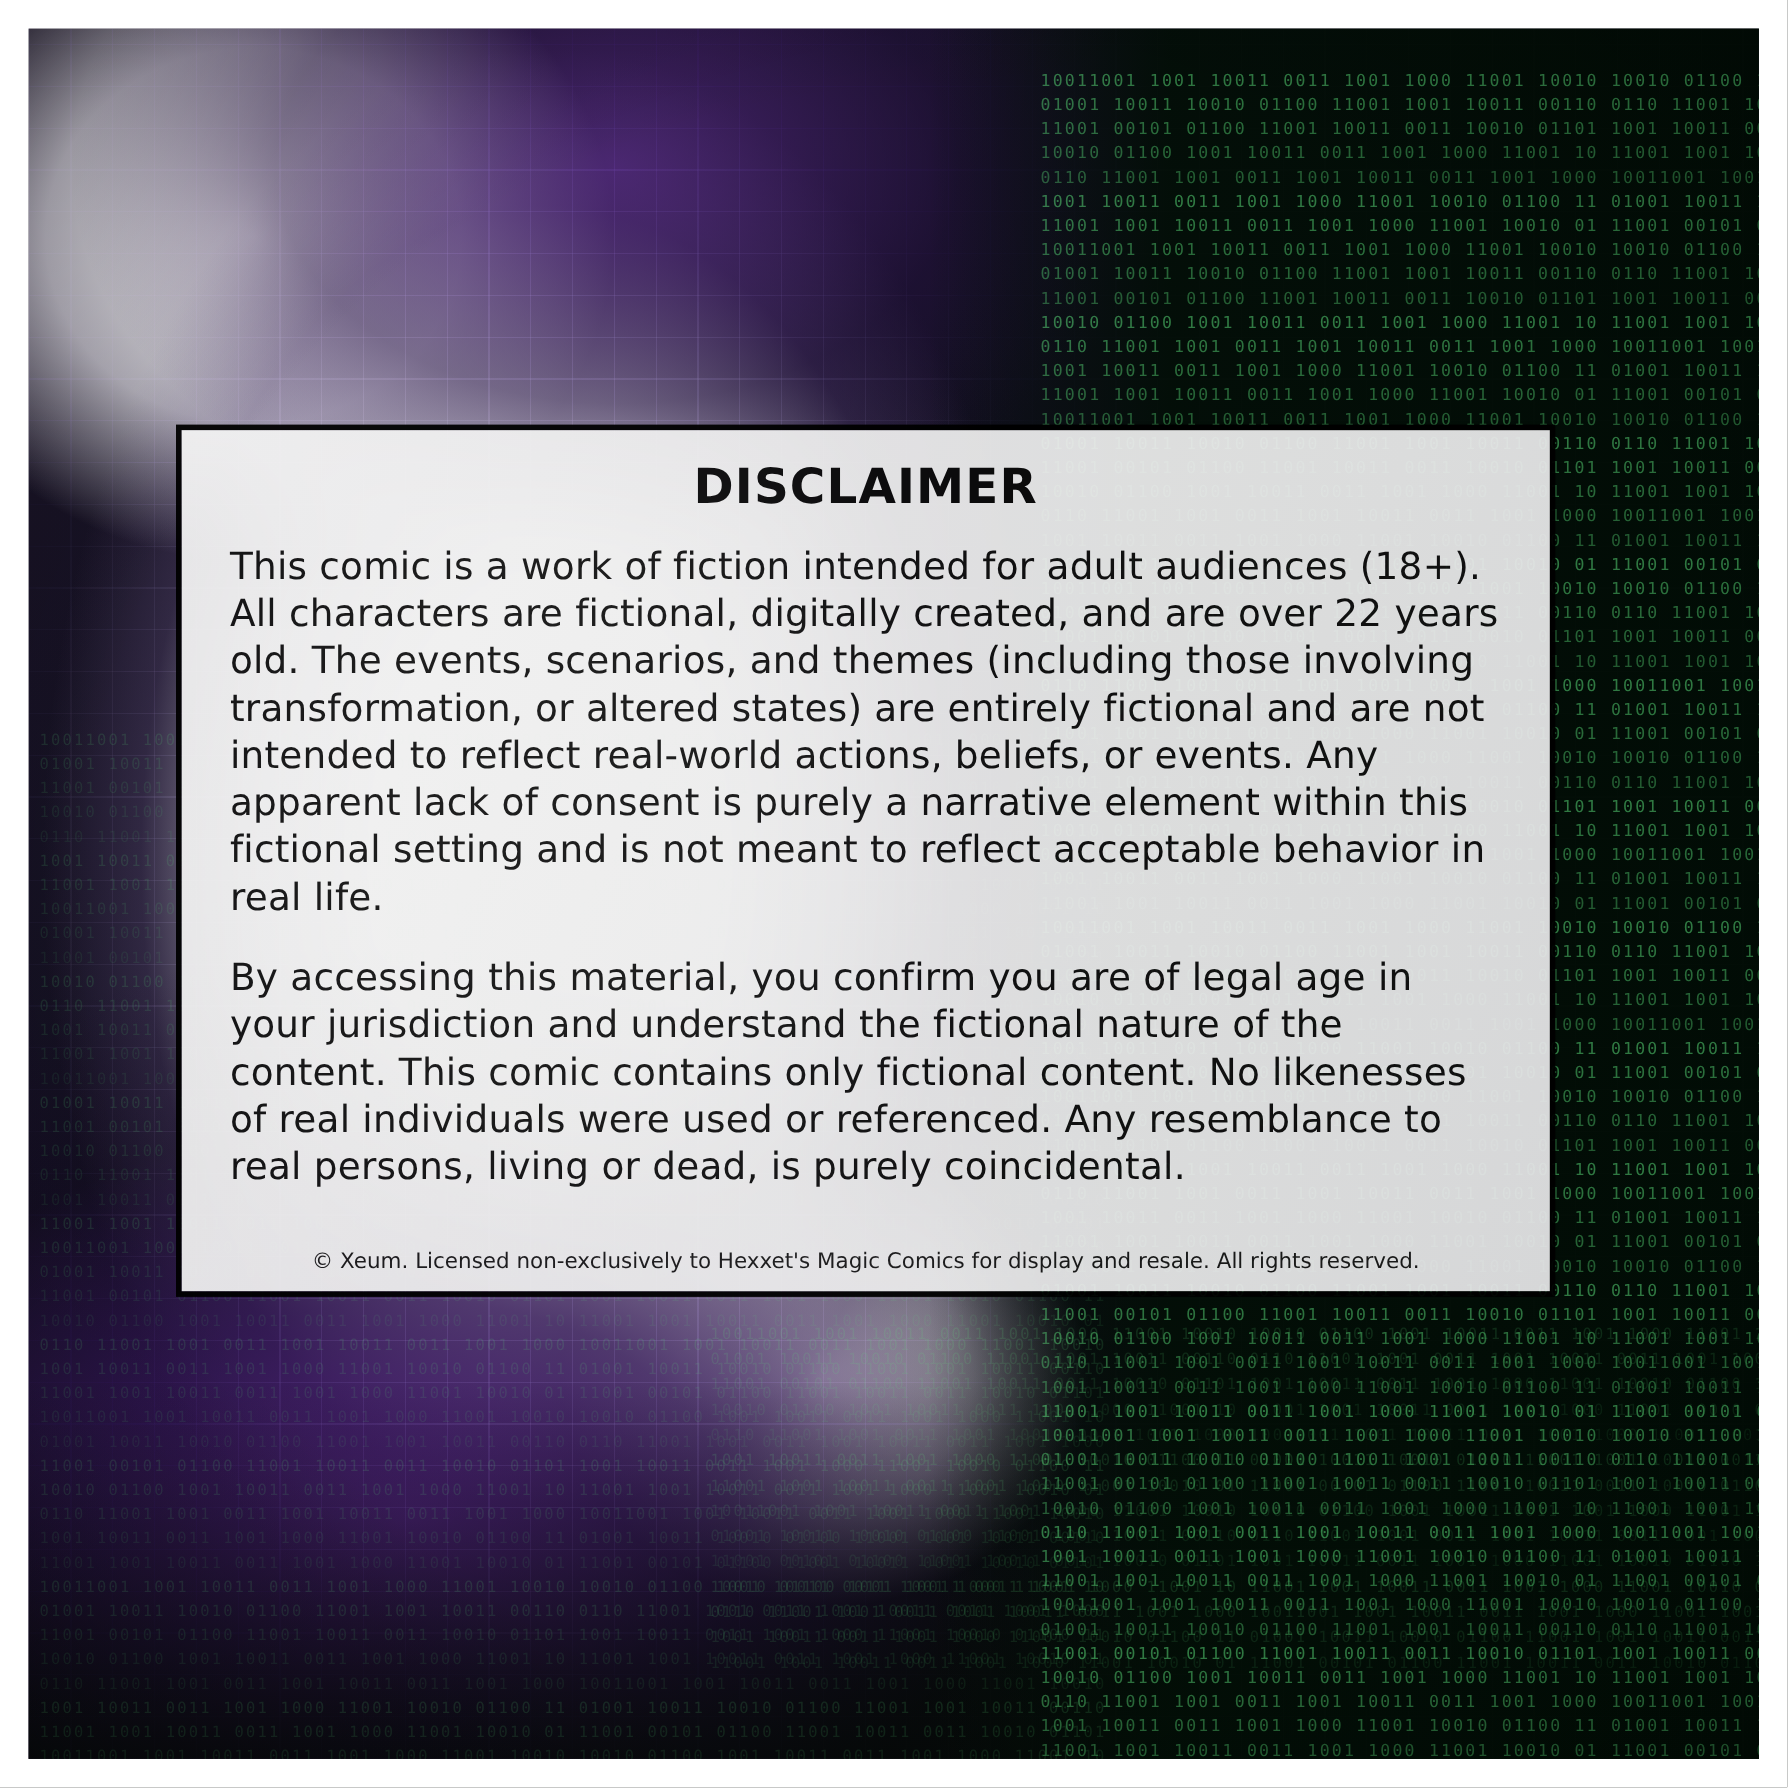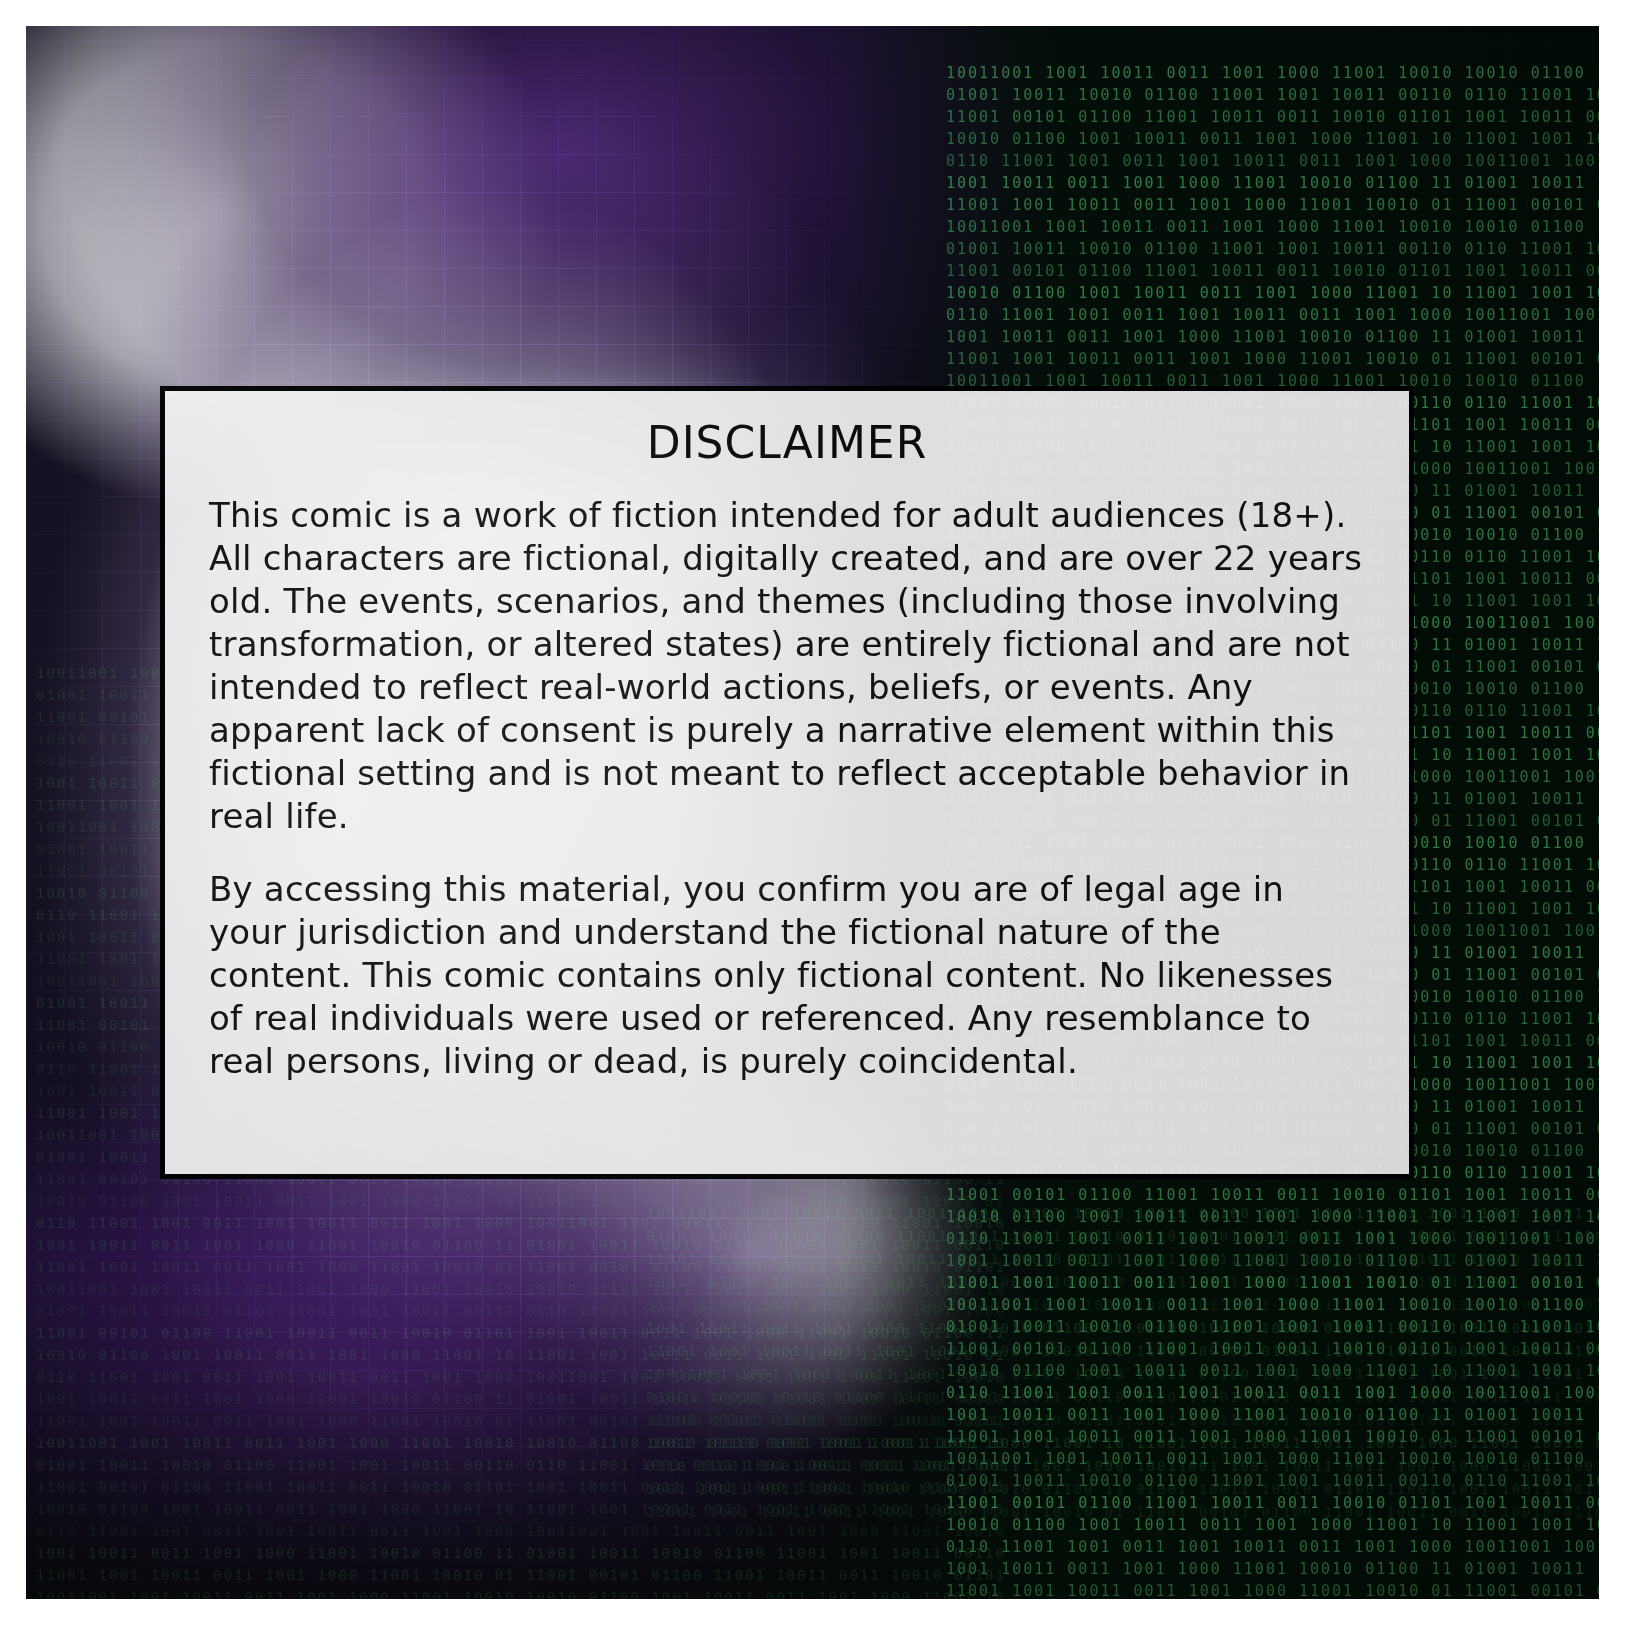--- a/index.html
+++ b/index.html
@@ -114,21 +114,21 @@
   .panel-inner {
     position: relative;
     width: 100%;
     height: 100%;
     box-sizing: border-box;
     padding: 18px 44px 0 44px;
   }
   .panel-title {
     text-align: center;
     font-family: "DejaVu Sans", sans-serif;
-    font-weight: normal;
+    font-weight: bold;
     font-size: 44px;
     letter-spacing: 1px;
     color: #0b0b0b;
     margin: 8px 0 26px 0;
   }
   .panel-body p {
     font-family: "DejaVu Sans", sans-serif;
     font-size: 34px;
     line-height: 43px;
     color: #111111;
@@ -172,16 +172,17 @@
 
   <div class="panel">
     <div class="panel-inner">
       <div class="panel-title">DISCLAIMER</div>
 
       <div class="panel-body">
         <p>This comic is a work of fiction intended for adult audiences (18+). All characters are fictional, digitally created, and are over 22 years old. The events, scenarios, and themes (including those involving transformation, or altered states) are entirely fictional and are not intended to reflect real-world actions, beliefs, or events. Any apparent lack of consent is purely a narrative element within this fictional setting and is not meant to reflect acceptable behavior in real life.</p>
         <p>By accessing this material, you confirm you are of legal age in your jurisdiction and understand the fictional nature of the content. This comic contains only fictional content. No likenesses of real individuals were used or referenced. Any resemblance to real persons, living or dead, is purely coincidental.</p>
       </div>
 
+      <div class="panel-footer">© Xeum. Licensed non-exclusively to Hexxet's Magic Comics for display and resale. All rights reserved.</div>
     </div>
   </div>
 
 </div>
 
 </body></html>

